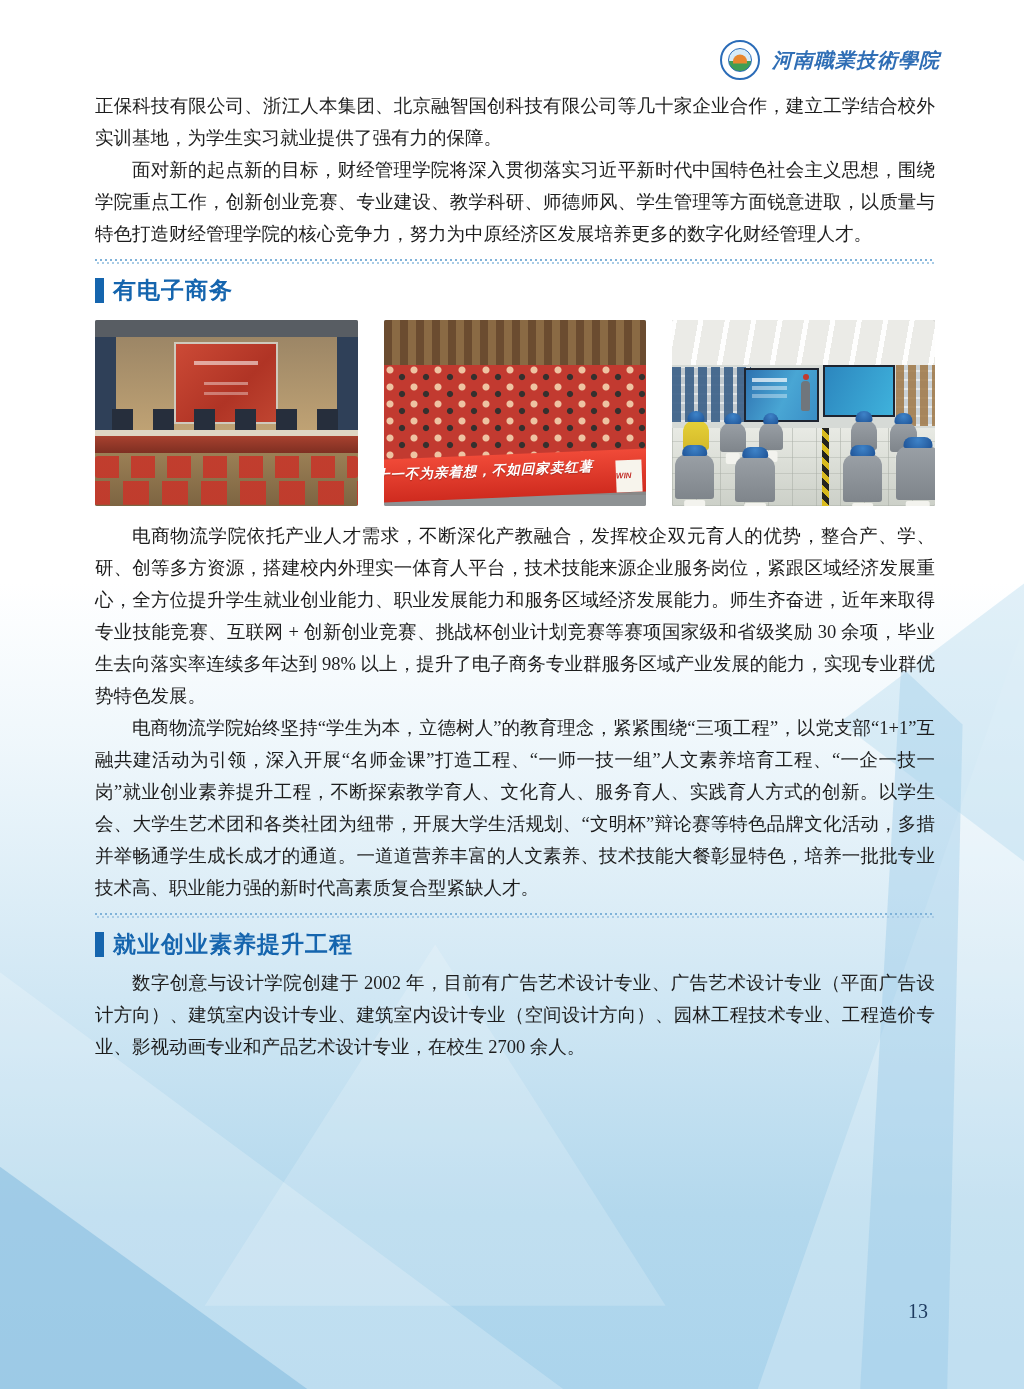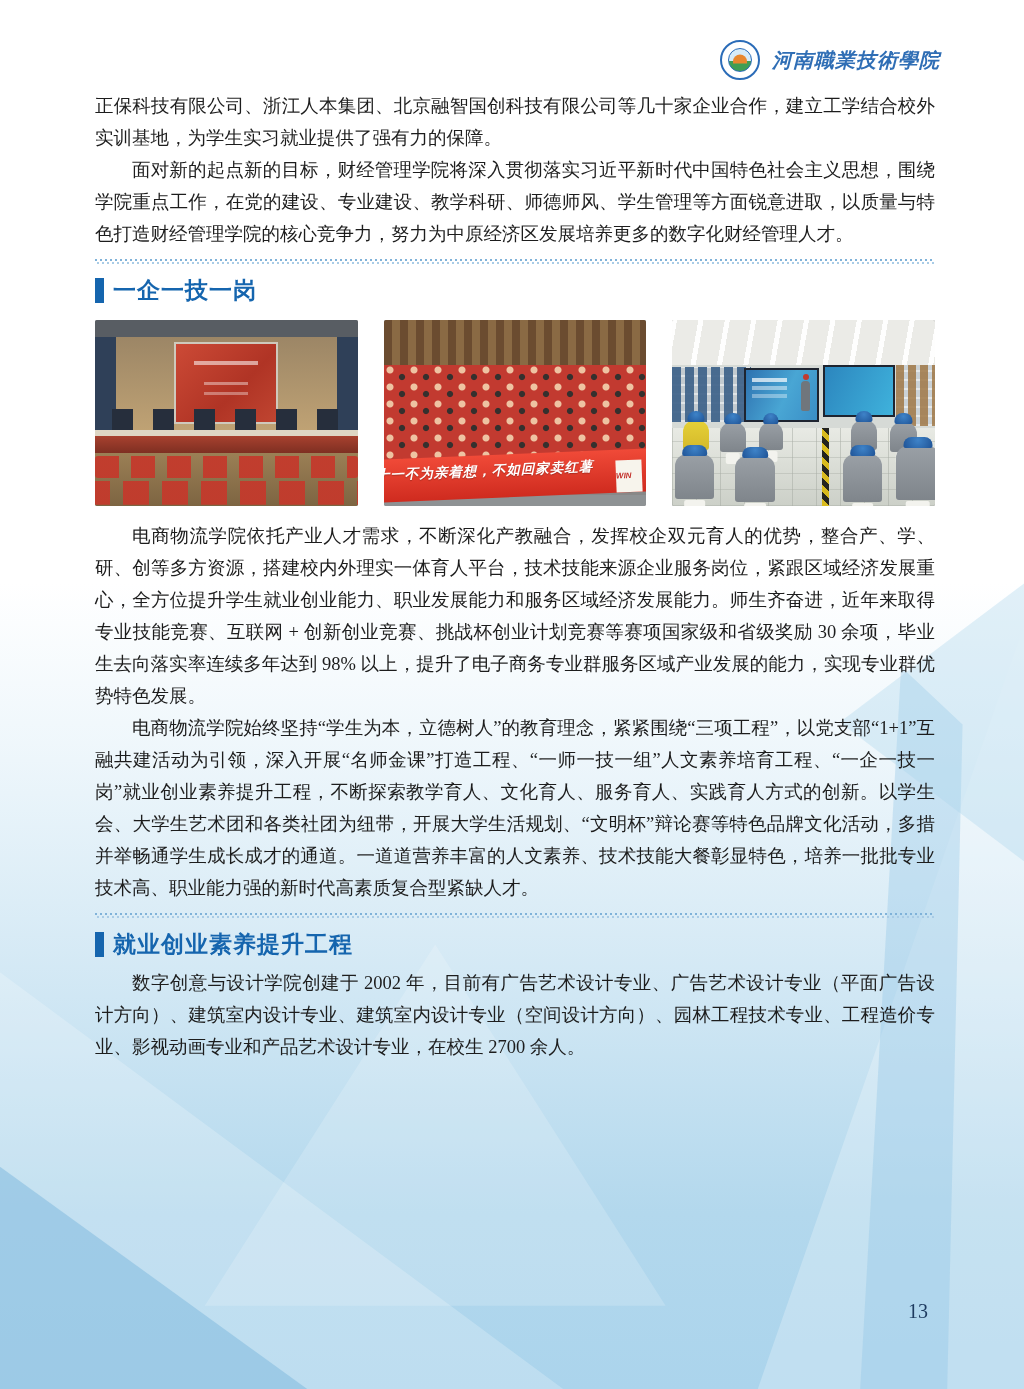--- a/index.html
+++ b/index.html
@@ -168,27 +168,27 @@
     <div class="emblem">
       <div class="emblem-inner"></div>
       <div class="emblem-arch"></div>
     </div>
     <div class="brand-name">河南職業技術學院</div>
   </header>
 
   <main class="content">
 
     <p class="bt">正保科技有限公司、浙江人本集团、北京融智国创科技有限公司等几十家企业合作，建立工学结合校外实训基地，为学生实习就业提供了强有力的保障。</p>
-    <p class="bt ind">面对新的起点新的目标，财经管理学院将深入贯彻落实习近平新时代中国特色社会主义思想，围绕学院重点工作，在党的建设、专业建设、教学科研、师德师风、学生管理等方面锐意进取，以质量与特色打造财经管理学院的核心竞争力，努力为中原经济区发展培养更多的数字化财经管理人才。</p>
+    <p class="bt ind">面对新的起点新的目标，财经管理学院将深入贯彻落实习近平新时代中国特色社会主义思想，围绕学院重点工作，创新创业竞赛、专业建设、教学科研、师德师风、学生管理等方面锐意进取，以质量与特色打造财经管理学院的核心竞争力，努力为中原经济区发展培养更多的数字化财经管理人才。</p>
 
     <div class="dotsep"></div>
 
     <div class="sec">
       <span class="secbar"></span>
-      <span class="sectitle">一企一技一岗</span>
+      <span class="sectitle">有电子商务</span>
     </div>
 
     <div class="photos">
 
       <div class="photo">
         <i class="p1-ceil"></i>
         <i class="p1-wall"></i>
         <i class="p1-curt l"></i>
         <i class="p1-curt r"></i>
         <i class="p1-screen"></i>

